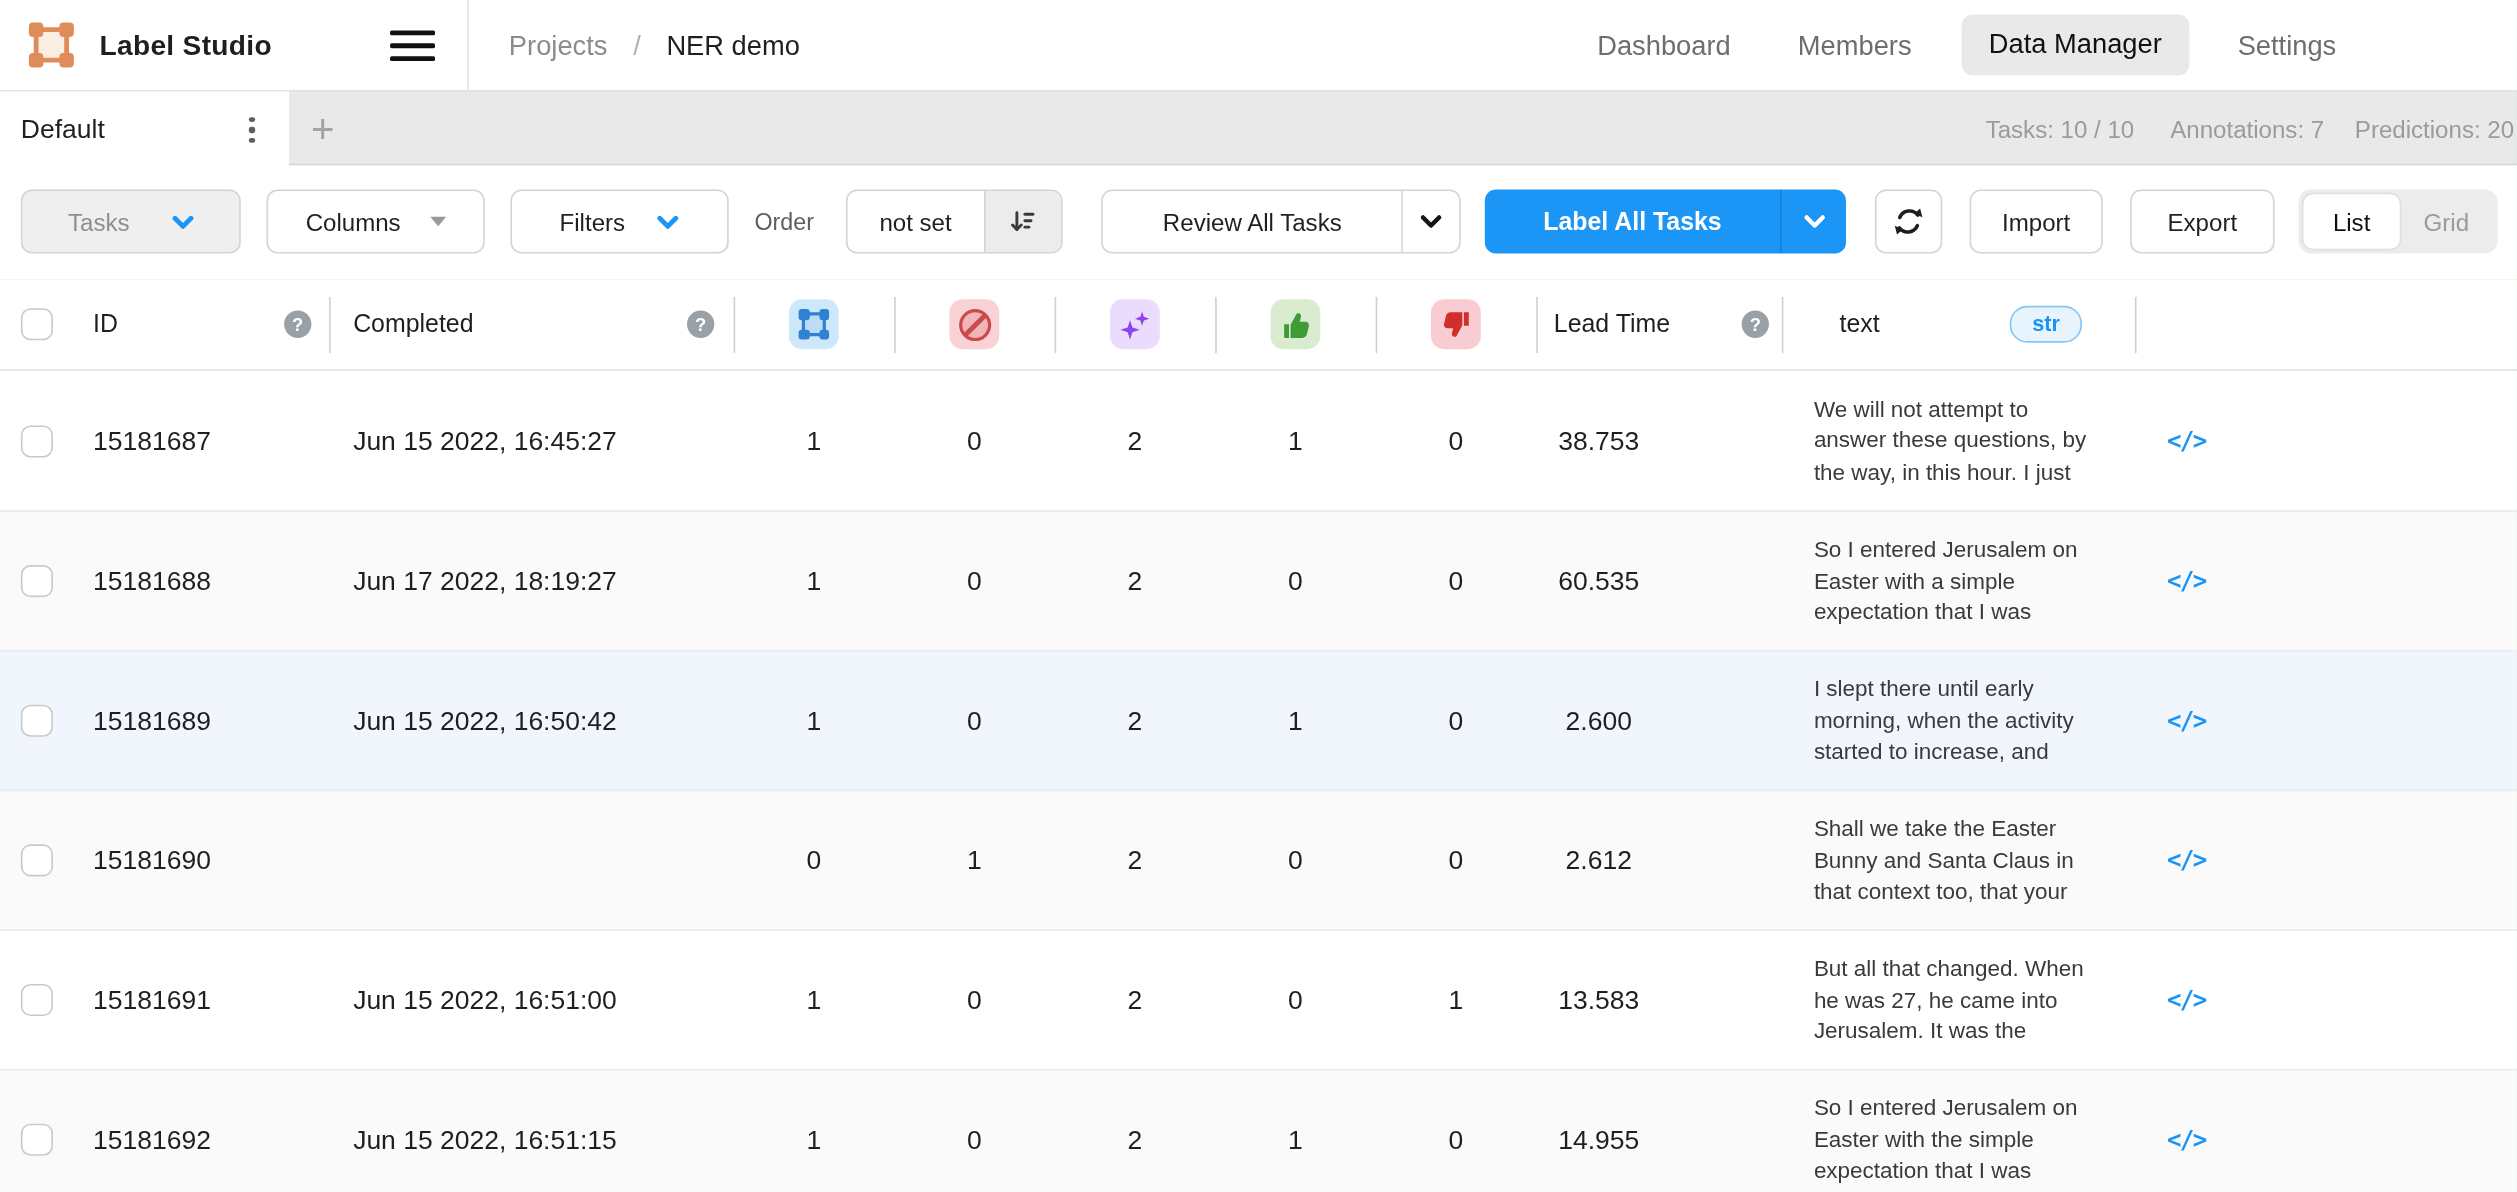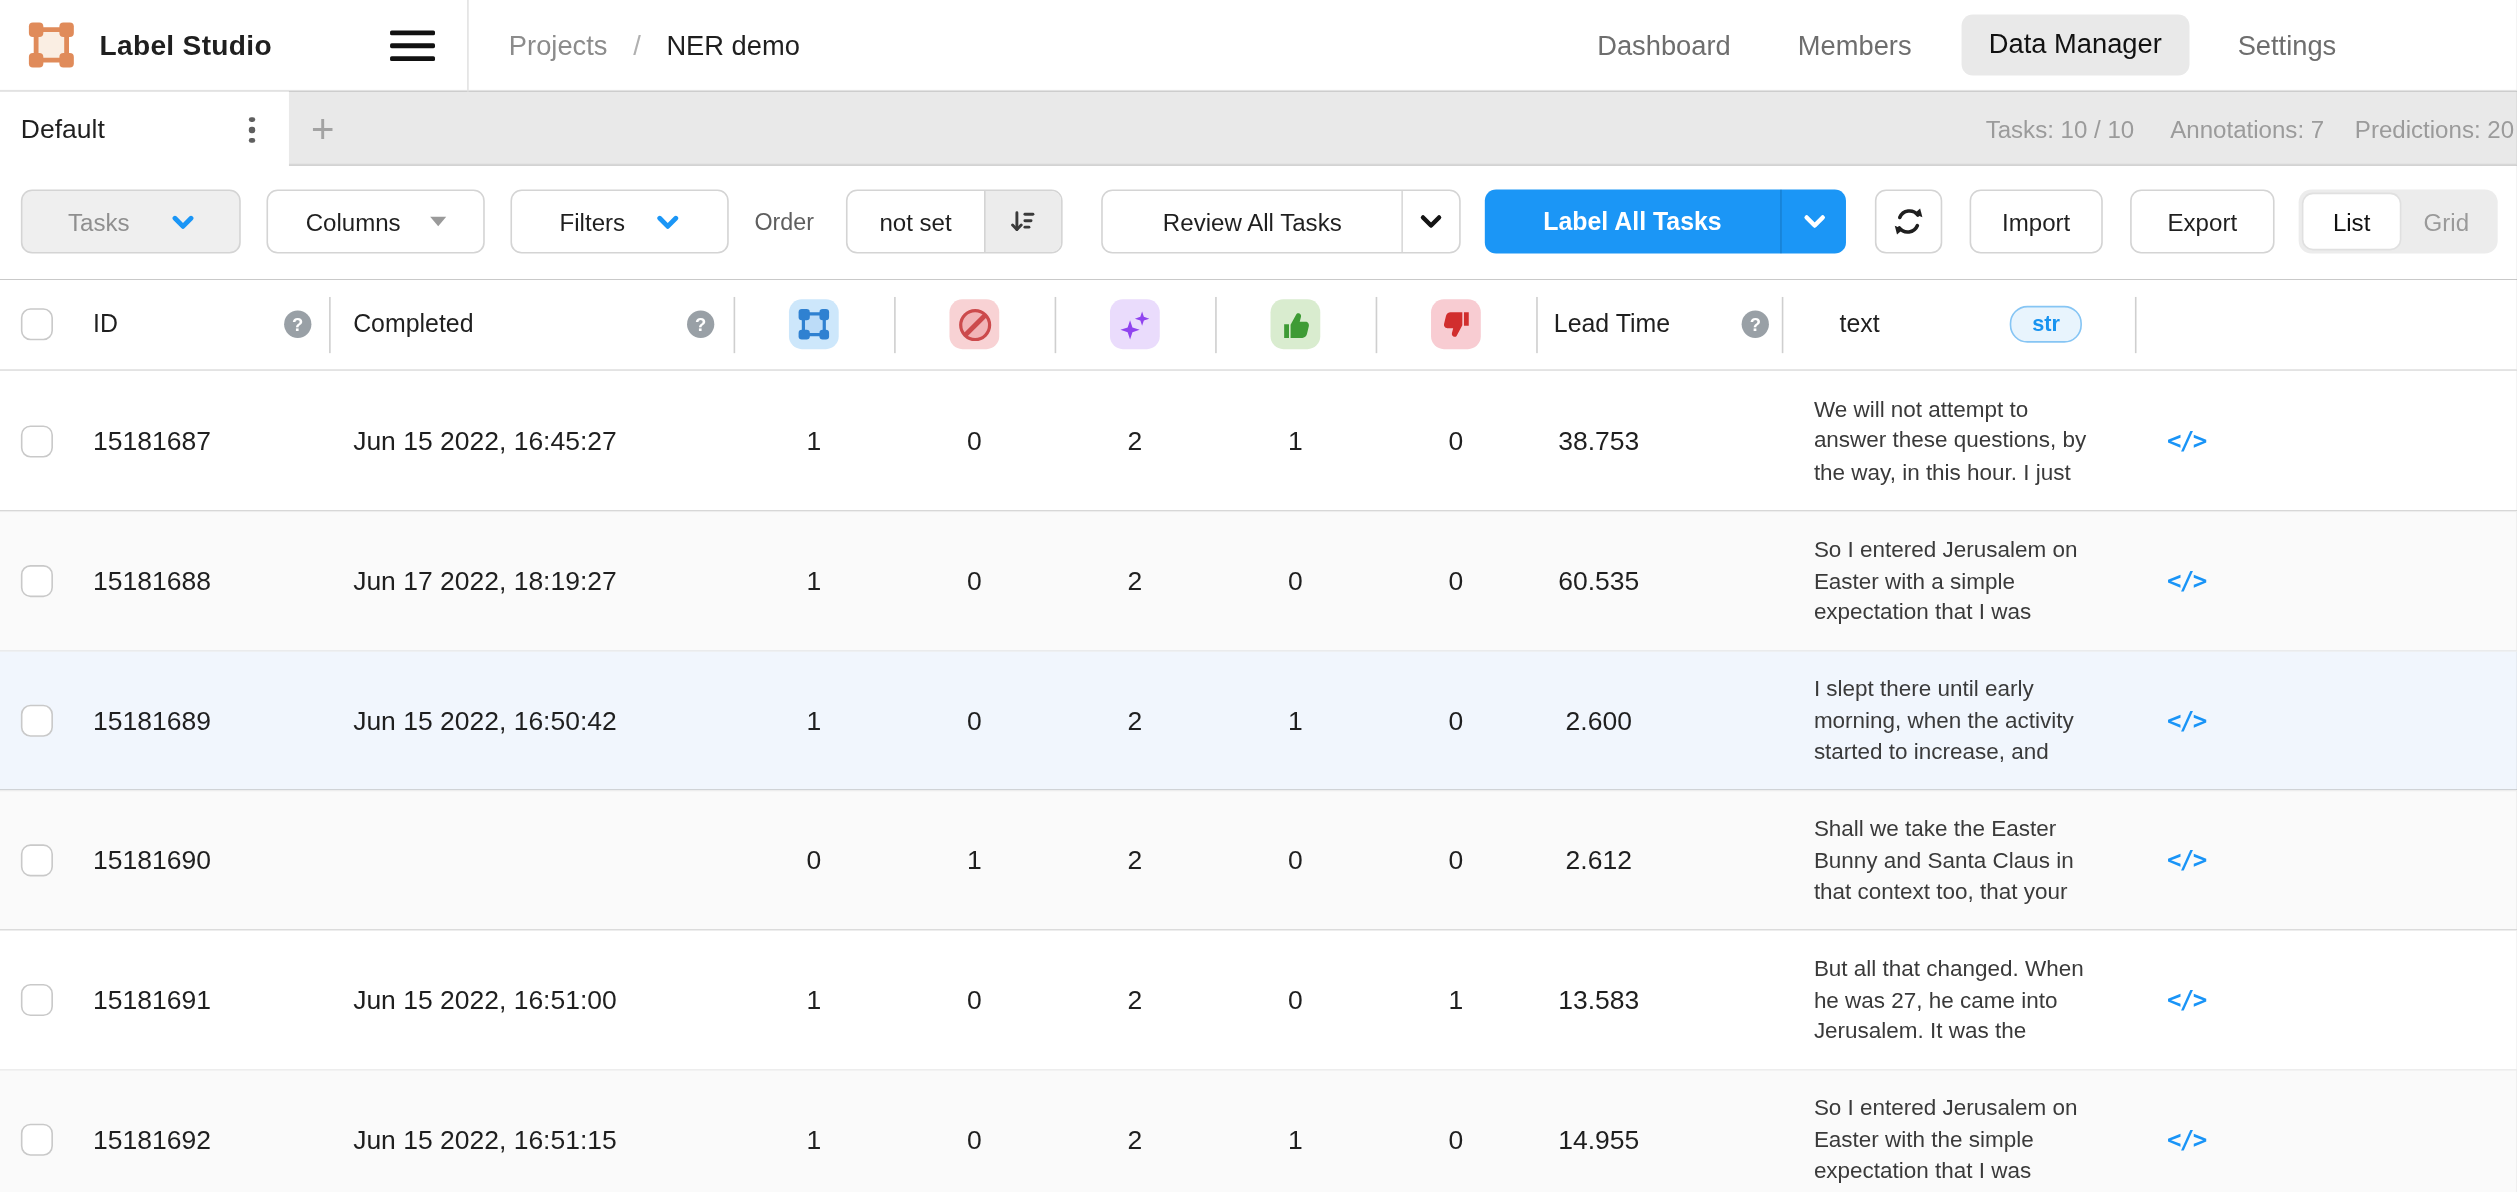--- a/index.html
+++ b/index.html
@@ -1,18 +1,18 @@
 <!DOCTYPE html>
 <html><head>
 <meta charset="utf-8">
 <style>
   * { margin:0; padding:0; box-sizing:border-box; }
   html,body { background:#fff; }
   body { font-family:"Liberation Sans","DejaVu Sans",sans-serif; color:#1f1f1f; }
-  .viewport { width:2517px; height:1192px; overflow:hidden; position:relative; background:#000000; }
+  .viewport { width:2517px; height:1192px; overflow:hidden; position:relative; background:#86efac; }
   .scale { width:1568px; height:743px; transform:scale(1.6052); transform-origin:0 0; position:relative; }
 
   
   .appbar { position:relative; height:57px; background:#fff; border-bottom:1px solid #e2e2e2; }
   .logo { position:absolute; left:18px; top:14px; width:28px; height:28px; }
   .logo .box { position:absolute; inset:3px; background:#faeee3; border:3.5px solid #e08b5a; border-radius:2px; }
   .logo i { position:absolute; width:9px; height:9px; background:#e08b5a; border-radius:2.5px; }
   .logo i.tl{left:0;top:0} .logo i.tr{right:0;top:0} .logo i.bl{left:0;bottom:0} .logo i.br{right:0;bottom:0}
   .appname { position:absolute; left:62px; top:0; height:57px; display:flex; align-items:center; font-size:17.5px; font-weight:bold; letter-spacing:.2px; }
   .hamburger { position:absolute; left:243px; top:0; height:57px; width:28px; display:flex; flex-direction:column; justify-content:center; gap:4.5px; cursor:pointer; }

